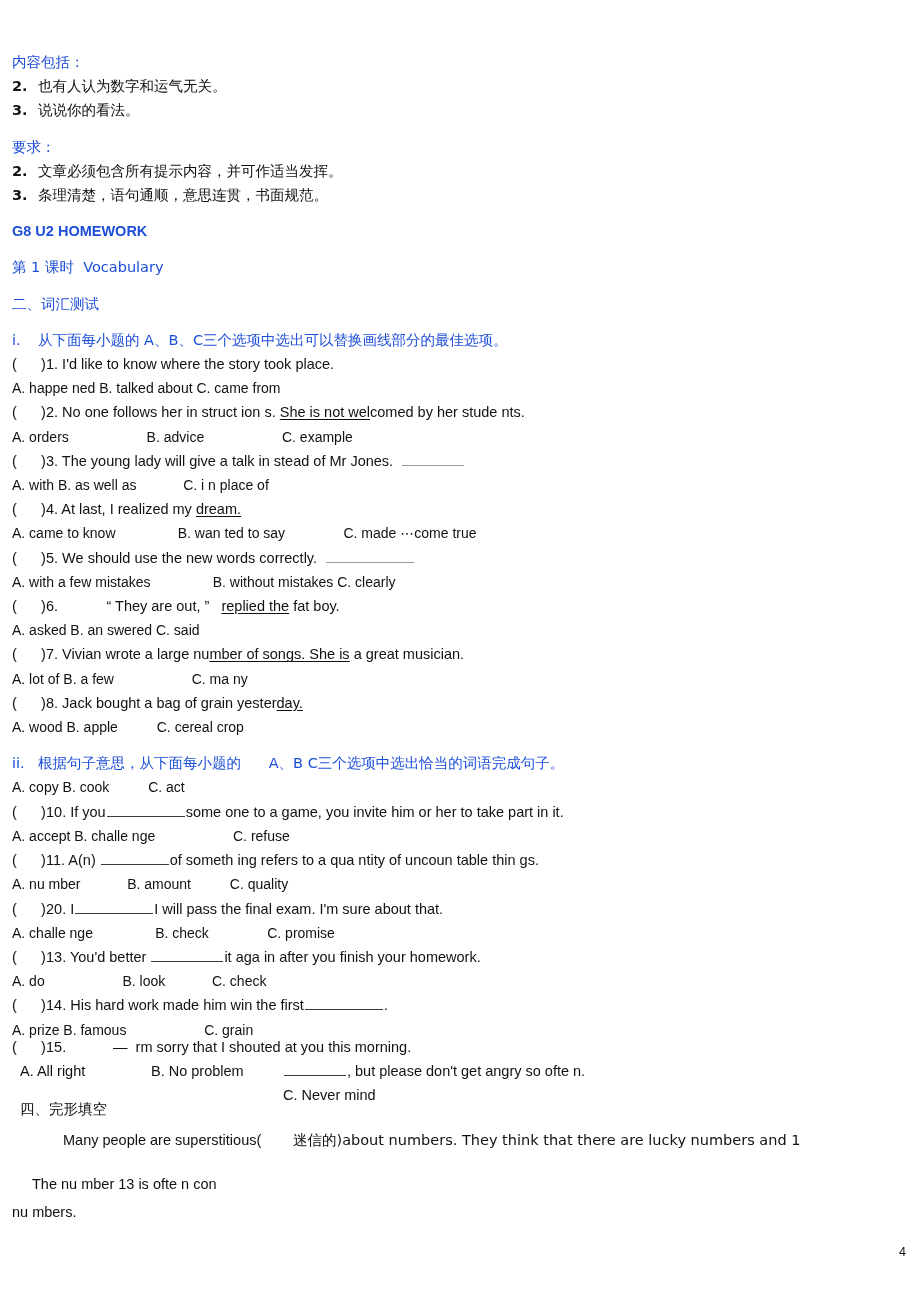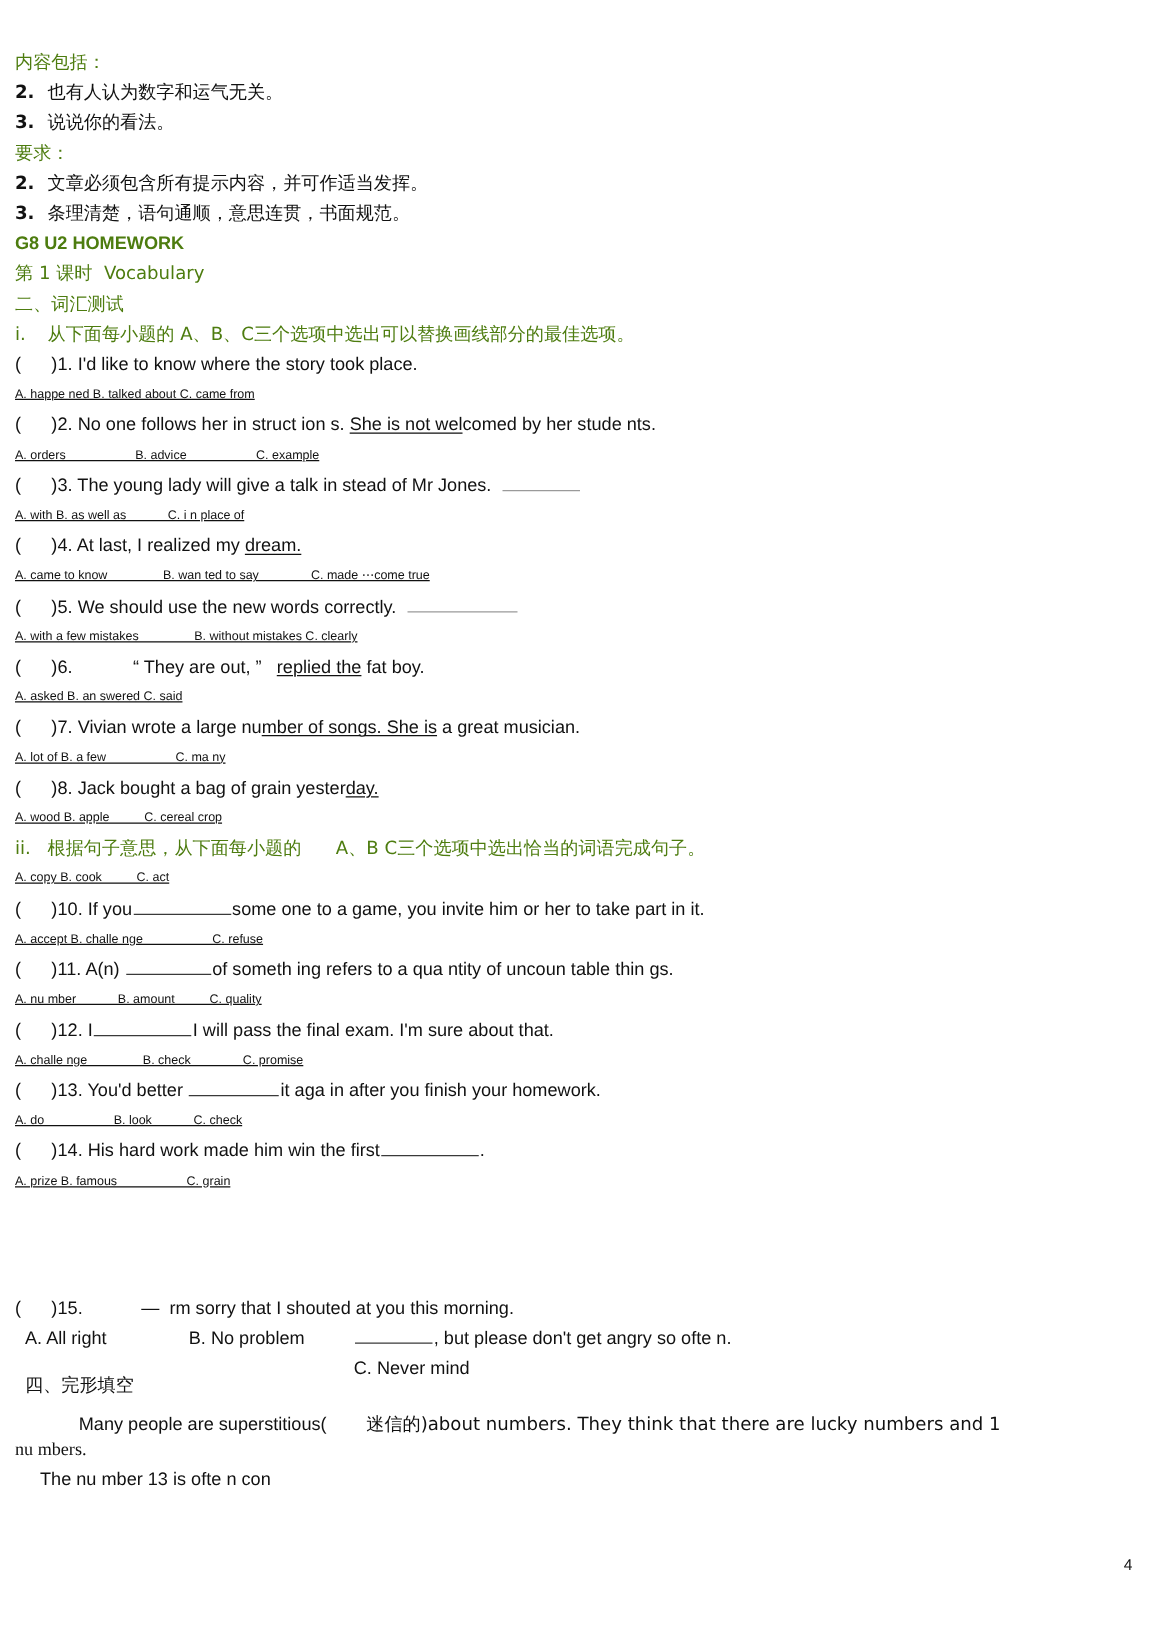--- a/index.html
+++ b/index.html
@@ -24,21 +24,22 @@
     position: absolute;
     left: 12px;
     top: 38px;
     width: 896px;
   }
   
   .line {
     font-size: 14.5px;
     line-height: 24.2px;
     white-space: pre;
-    color: #4d7c0f;
+    color: #1d4ed8;
+    margin-top: 12px;
   }
   .cn {
     font-family: "DejaVu Sans", "Liberation Sans", sans-serif;
     font-size: 14.5px;
   }
   .bold { font-weight: bold; }
 
   
   .numrow {
     display: block;
@@ -62,24 +63,23 @@
   .q {
     font-size: 14.5px;
     line-height: 24.2px;
     white-space: pre;
   }
   .paren {
     display: inline-block;
     width: 34px;
   }
   .opts {
-    font-size: 10px;
+    font-size: 14px;
     line-height: 24.2px;
     white-space: pre;
-    text-decoration: underline;
   }
 
   
   .u {
     text-decoration: underline;
     text-decoration-thickness: 1px;
     text-underline-offset: 2px;
   }
   
   .blank {
@@ -159,21 +159,21 @@
     <div class="line romanrow cn"><span class="rnum">ii.</span><span>根据句子意思，从下面每小题的      A、B C三个选项中选出恰当的词语完成句子。</span></div>
 
     <div class="opts">A. copy B. cook          C. act</div>
 
     <div class="q"><span class="paren">(      )</span><span>10.</span><span> If you</span><span class="blank b78"></span><span>some one to a game, you invite him or her to take part in it.</span></div>
     <div class="opts">A. accept B. challe nge                    C. refuse</div>
 
     <div class="q"><span class="paren">(      )</span><span>11.</span><span> A(n) </span><span class="blank b68"></span><span>of someth ing refers to a qua ntity of uncoun table thin gs.</span></div>
     <div class="opts">A. nu mber            B. amount          C. quality</div>
 
-    <div class="q"><span class="paren">(      )</span><span>12.</span><span> I</span><span class="blank b78"></span><span>I will pass the final exam. I'm sure about that.</span></div>
+    <div class="q"><span class="paren">(      )</span><span>20.</span><span> I</span><span class="blank b78"></span><span>I will pass the final exam. I'm sure about that.</span></div>
     <div class="opts">A. challe nge                B. check               C. promise</div>
 
     <div class="q"><span class="paren">(      )</span><span>13.</span><span> You'd better </span><span class="blank b72"></span><span>it aga in after you finish your homework.</span></div>
     <div class="opts">A. do                    B. look            C. check</div>
 
     <div class="q"><span class="paren">(      )</span><span>14.</span><span> His hard work made him win the first</span><span class="blank b78"></span><span>.</span></div>
     <div class="opts">A. prize B. famous                    C. grain</div>
 
   </div>
 
@@ -182,17 +182,17 @@
 
   <div class="abs" style="left:20px; top:1059px;">A. All right</div>
   <div class="abs" style="left:151px; top:1059px;">B. No problem</div>
   <div class="abs" style="left:283px; top:1059px;"><span class="blank b62"></span><span>, but please don't get angry so ofte n.</span></div>
   <div class="abs" style="left:283px; top:1083px;">C. Never mind</div>
 
   <div class="abs cn" style="left:20px; top:1097px;">四、完形填空</div>
 
   <div class="abs" style="left:36px; top:1128px;margin-left:27px;">Many people are superstitious(</div>
   <div class="abs cn" style="left:293px; top:1128px;">迷信的)about numbers. They think that there are lucky numbers and 1</div>
-  <div class="abs" style="left:12px; top:1148px;font-family:Liberation Serif, serif;">nu mbers.</div>
+  <div class="abs" style="left:12px; top:1200px;">nu mbers.</div>
   <div class="abs" style="left:32px; top:1172px;">The nu mber 13 is ofte n con</div>
 
   <div class="pagenum">4</div>
 </div>
 
 </body></html>

